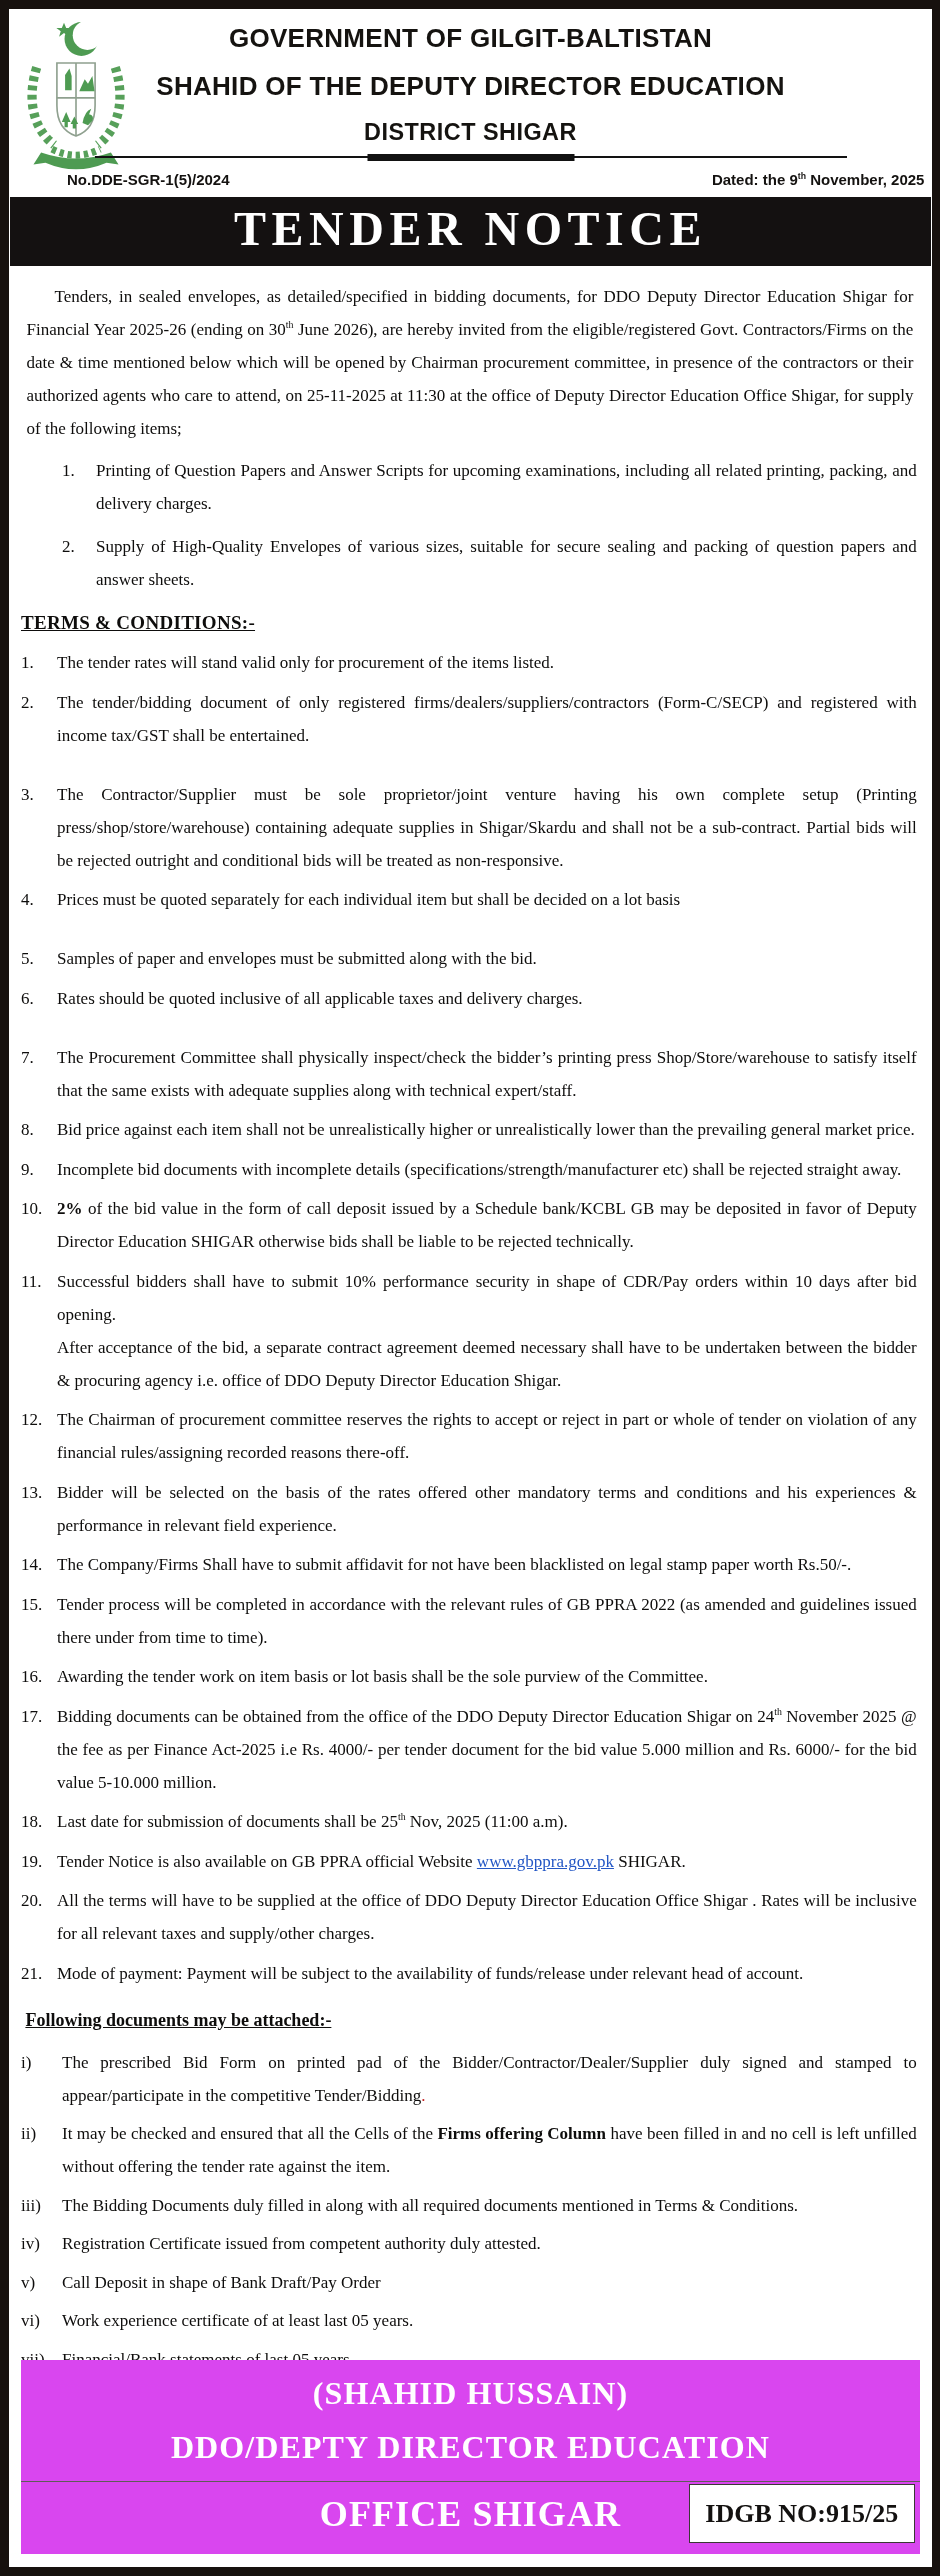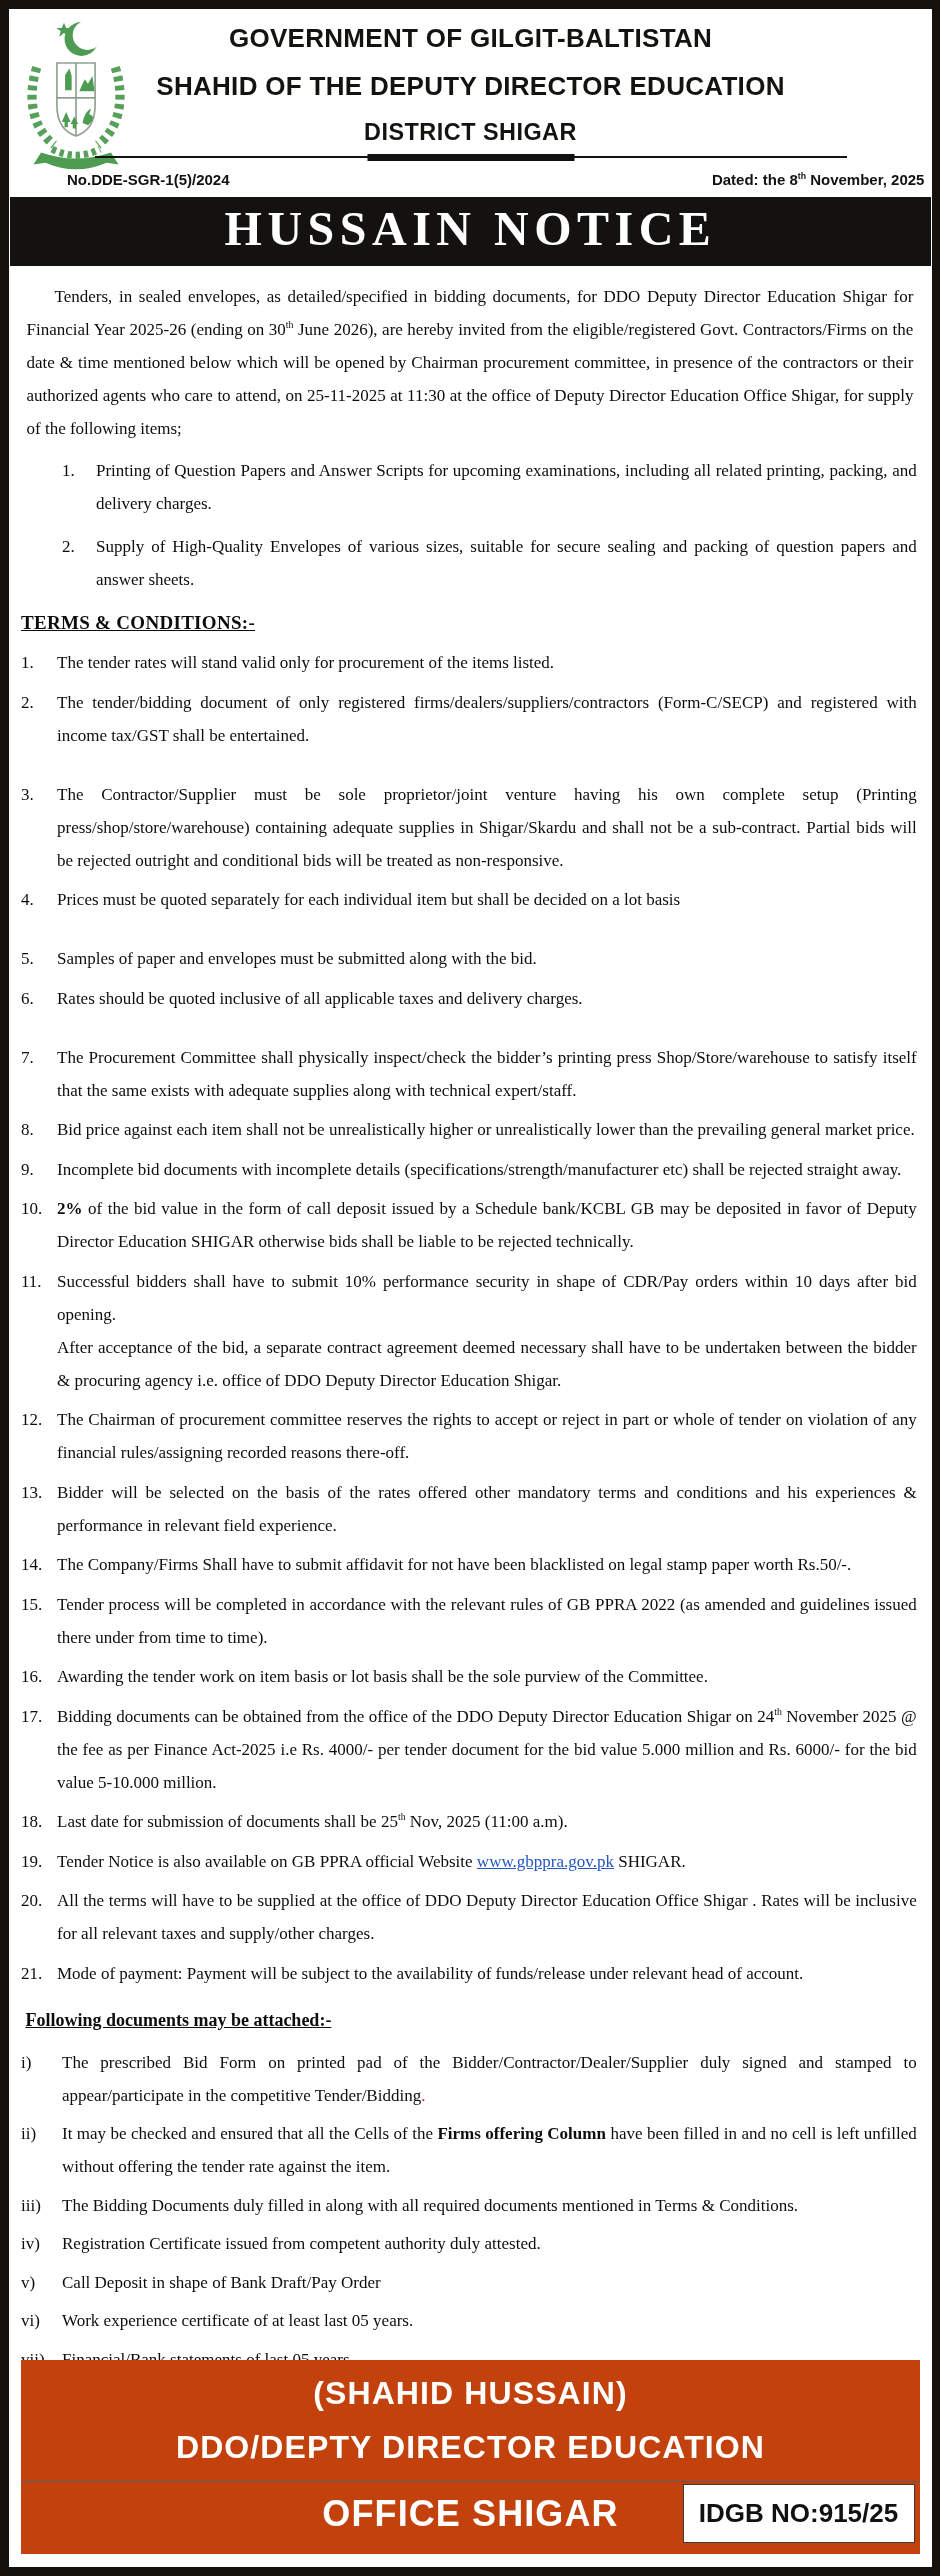--- a/index.html
+++ b/index.html
@@ -37,22 +37,22 @@
   .terms .row.gap{margin-bottom:26px;}
   .docs .num{flex:0 0 41px;}
   .docs .row{margin-bottom:5.5px;}
   .sec-h{font-weight:bold;font-size:19px;text-decoration:underline;margin:4.4px 0 7.6px;letter-spacing:0.3px;}
   .docs-h{font-weight:bold;font-size:18px;text-decoration:underline;margin:14px 0 8.7px 4.4px;font-family:Liberation Serif, serif;}
   .part{min-height:33px;}
   .red{color:#c42222;}
   .weblink{color:#2457c5;text-decoration:underline;}
   strong{font-weight:bold;}
   
-  .footer{position:absolute;left:12px;right:12px;bottom:13px;background:#c2410c;color:#fff;
-    text-align:center;font-family:Liberation Sans, sans-serif;font-weight:bold;padding:15.3px 0 0;}
+  .footer{position:absolute;left:12px;right:12px;bottom:13px;background:#d946ef;color:#fff;
+    text-align:center;font-family:Liberation Serif, serif;font-weight:bold;padding:15.3px 0 0;}
   .f-name{font-size:32px;letter-spacing:1.1px;}
   .f-title{font-size:32px;margin-top:16.4px;letter-spacing:1.1px;}
   .f-bottom{position:relative;margin-top:15.3px;border-top:1.6px solid #5f5b58;padding:11px 0 14px;min-height:47px;}
   .f-office{font-size:36px;letter-spacing:1.1px;}
   .idgb{position:absolute;right:5.5px;top:2.2px;height:59px;box-sizing:border-box;
     background:#fff;color:#131110;border:1.6px solid #3b3835;display:flex;align-items:center;
     padding:0 15.3px;font-size:26px;font-weight:bold;}
 </style>
 </head>
 <body>
@@ -92,25 +92,25 @@
       <div class="org1">GOVERNMENT OF GILGIT-BALTISTAN</div>
       <div class="org2">SHAHID OF THE DEPUTY DIRECTOR EDUCATION</div>
       <div class="org3">DISTRICT SHIGAR</div>
     </div>
     <div class="rule">
       <div class="thin"></div>
       <div class="thick"></div>
     </div>
     <div class="refrow">
       <span>No.DDE-SGR-1(5)/2024</span>
-      <span class="refdate"><span>Dated: the 8</span><sup>th</sup><span> November, 2025</span></span>
+      <span class="refdate"><span>Dated: the 9</span><sup>th</sup><span> November, 2025</span></span>
     </div>
   </div>
 
-  <div class="banner" style="background: rgb(20, 17, 17); color: rgb(255, 255, 255);">HUSSAIN NOTICE</div>
+  <div class="banner" style="background: rgb(20, 17, 17); color: rgb(255, 255, 255);">TENDER NOTICE</div>
 
   <div class="body">
     <div class="intro"><span>Tenders, in sealed envelopes, as detailed/specified in bidding documents, for  DDO Deputy Director Education Shigar for Financial Year 2025-26 (ending on 30</span><sup>th</sup><span> June 2026), are hereby invited from the eligible/registered Govt. Contractors/Firms on the date &amp; time mentioned below which will be opened by Chairman procurement committee,  in presence of the contractors or their authorized agents who care to attend, on 25-11-2025  at 11:30 at the office of Deputy Director Education Office Shigar, for supply of the following items;</span></div>
 
     <div class="list items" id="items-list">
         <div class="row">
           <span class="num">1.</span>
           <div class="txt">
             <div class="part"><span>Printing of Question Papers and Answer Scripts for upcoming examinations, including all related printing, packing, and delivery charges.</span></div>
           </div>

